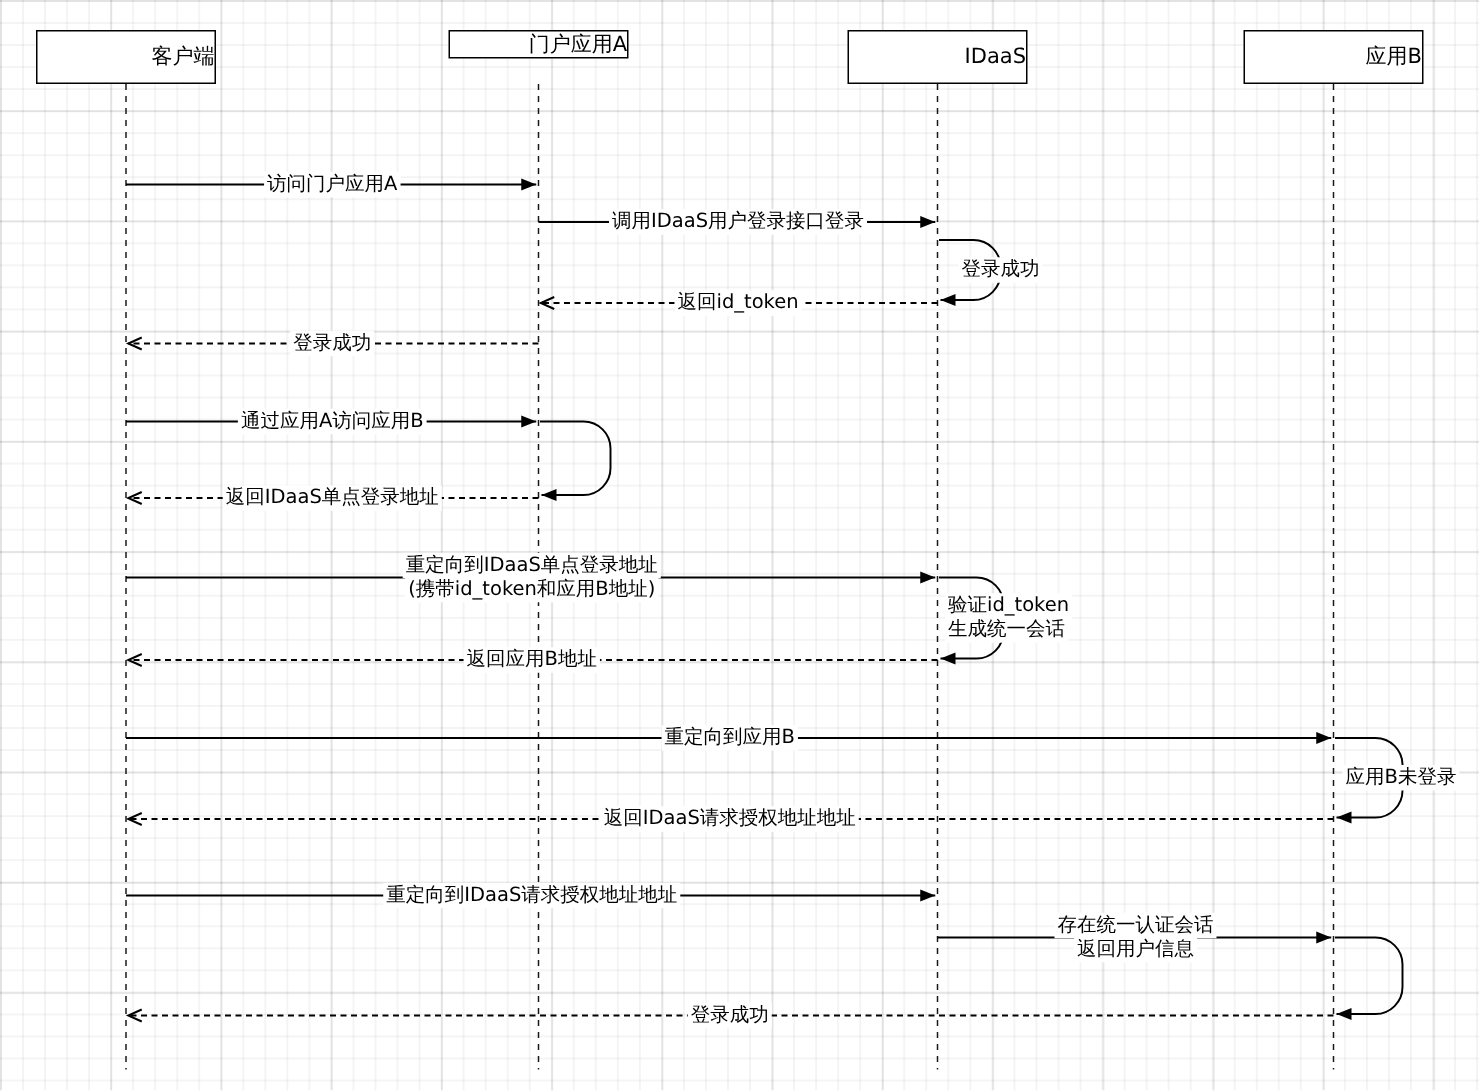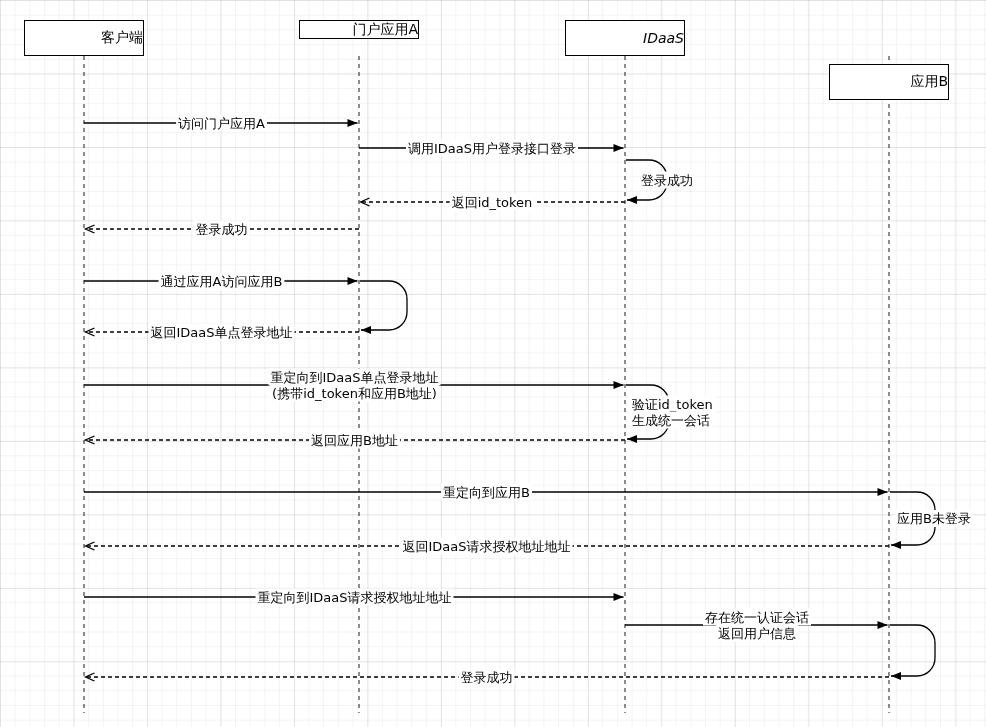--- a/index.html
+++ b/index.html
@@ -145,20 +145,20 @@
         </g>
       </g>
   </svg>
   <div id="actors-layer">
       <div class="actor-box" style="left: 24px; top: 20px; width: 120px; height: 36px;">
         <span>客户端</span>
       </div>
       <div class="actor-box" style="left: 299px; top: 20px; width: 120px; height: 19px;">
         <span>门户应用A</span>
       </div>
-      <div class="actor-box" style="left: 565px; top: 20px; width: 120px; height: 36px; font-style: italic;">
+      <div class="actor-box" style="left: 565px; top: 20px; width: 120px; height: 36px;">
         <span>IDaaS</span>
       </div>
-      <div class="actor-box" style="left: 829px; top: 20px; width: 120px; height: 36px; margin-top: 44px;">
+      <div class="actor-box" style="left: 829px; top: 20px; width: 120px; height: 36px;">
         <span>应用B</span>
       </div>
     </div>
 </div>
 
 </body></html>

